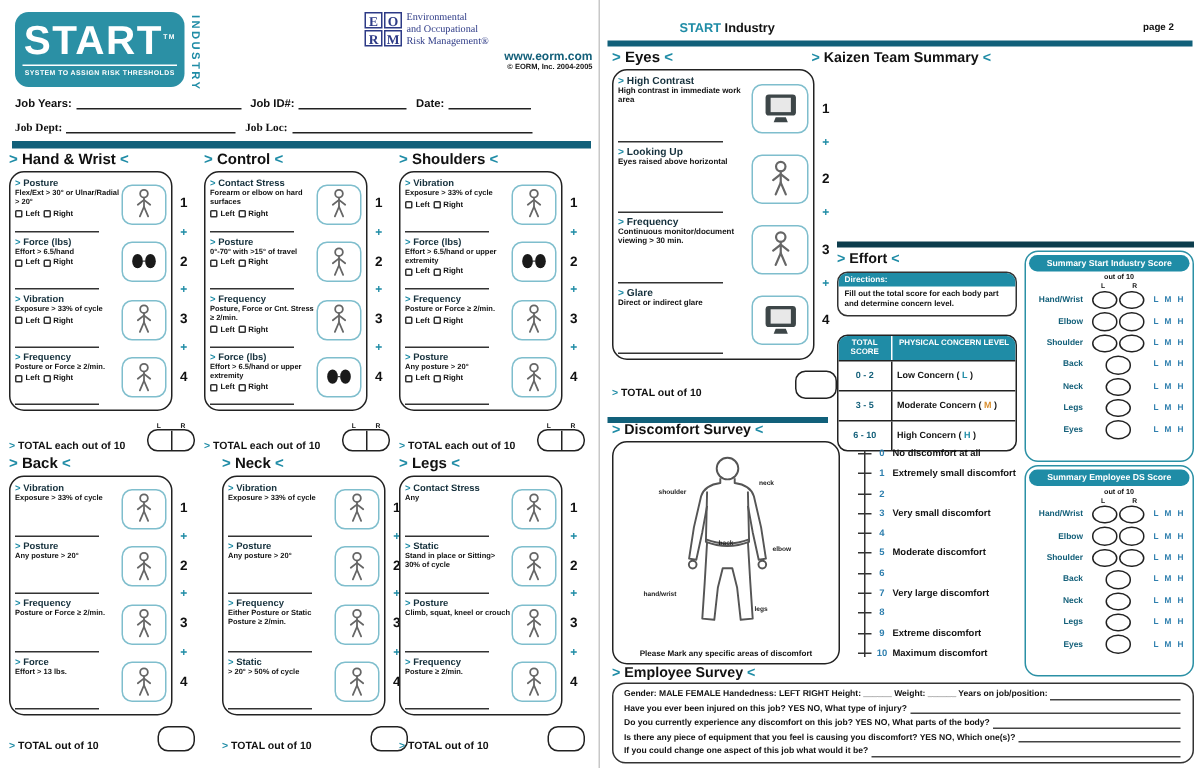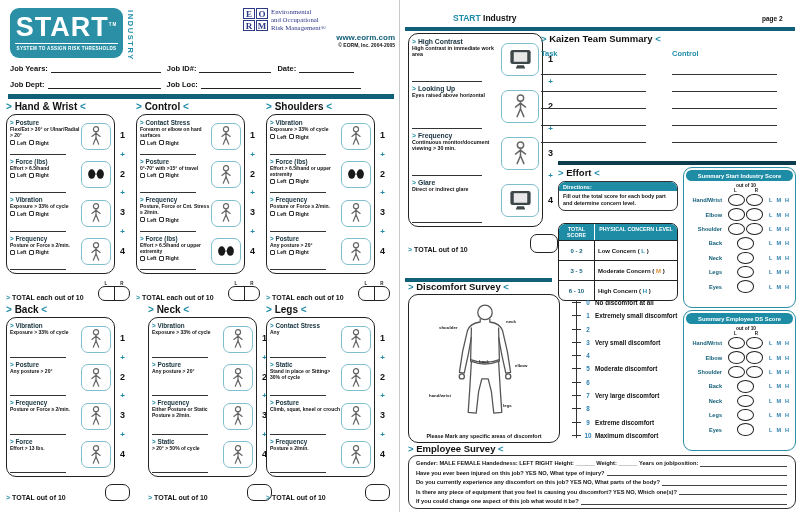--- a/index.html
+++ b/index.html
@@ -154,21 +154,21 @@
 </div>
 
 <div class="jobrow" style="left:10px;top:64px;width:384px;">
   <span>Job Years:</span>
     <span class="fill" style="width:110px"></span>
   <span>Job ID#:</span>
     <span class="fill" style="width:72px"></span>
   <span>Date:</span>
     <span class="fill" style="width:55px"></span>
 </div>
-<div class="jobrow" style="left:10px;top:80px;width:384px;">
+<div class="jobrow" style="left:10px;top:80px;width:384px;font-family:Liberation Serif, serif;">
   <span>Job Dept:</span>
     <span class="fill" style="width:113px"></span>
   <span>Job Loc:</span>
     <span class="fill" style="width:160px"></span>
 </div>
 <div class="rule" style="left:8px;top:94px;width:386px;height:4.5px;"></div>
 
 <div class="panel" style="left:6px;top:101px">
   <div class="p-title"><span class="arr">&gt;</span> <span>Hand &amp; Wrist</span> <span class="arr">&lt;</span></div>
   <div class="p-body">
@@ -903,20 +903,21 @@
     <div class="tot-single"></div>
   </div>
 </div>
 
 <div class="pgdiv"></div>
 <div class="r-brand"><span class="b1">START</span><span> Industry</span></div>
 <div class="r-page">page 2</div>
 <div class="rule" style="left:405px;top:27px;width:390px;height:3.5px;"></div>
 
 <div class="panel tall" style="left:408px;top:33px">
+  <div class="p-title"><span class="arr">&gt;</span> <span>Eyes</span> <span class="arr">&lt;</span></div>
   <div class="p-body">
     <div class="p-box">
 
         <div class="item">
           <div class="item-main">
             <div class="item-text">
               <div class="item-name"><span class="arr">&gt;</span> <span>High Contrast</span></div>
               <div class="item-desc">High contrast in immediate work area</div>
             </div>
             <div class="thumb">
@@ -1008,38 +1009,20 @@
   </div>
   <div class="tot-row">
     <div class="tot-label"><span class="arr">&gt;</span> <span>TOTAL out of 10</span></div>
     <div class="tot-single"></div>
   </div>
 </div>
 <div class="rule" style="left:405px;top:278px;width:147px;height:4px;"></div>
 
 <div class="kaizen">
   <div class="k-title"><span class="arr">&gt;</span> <span>Kaizen Team Summary</span> <span class="arr">&lt;</span></div>
-  <div class="k-cols">
-    <div class="k-col">
-      <div class="k-h">Task</div>
-      <div class="k-line"></div>
-      <div class="k-line"></div>
-      <div class="k-line"></div>
-      <div class="k-line"></div>
-      <div class="k-line"></div>
-    </div>
-    <div class="k-col">
-      <div class="k-h">Control</div>
-      <div class="k-line"></div>
-      <div class="k-line"></div>
-      <div class="k-line"></div>
-      <div class="k-line"></div>
-      <div class="k-line"></div>
-    </div>
-  </div>
 </div>
 <div class="rule" style="left:558px;top:161px;width:238px;height:4px;background:#0d3d4d;"></div>
 
 <div class="sec-title" style="left:558px;top:167px"><span class="arr">&gt;</span> <span>Effort</span> <span class="arr">&lt;</span></div>
 <div class="dir">
   <div class="dir-h">Directions:</div>
   <div class="dir-b">Fill out the total score for each body part and determine concern level.</div>
 </div>
 <div class="ct">
   <div class="ct-head">

